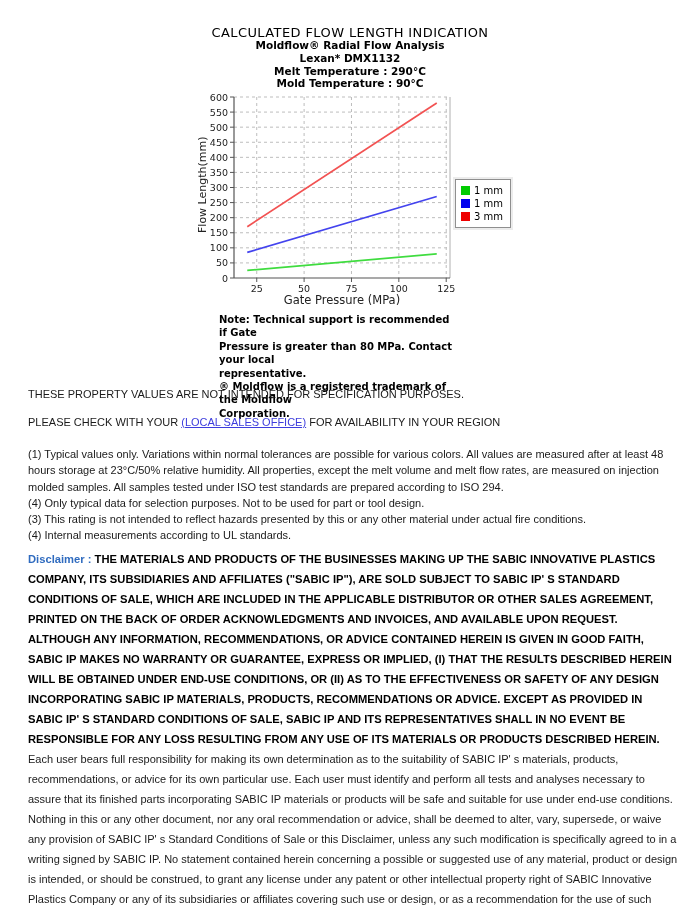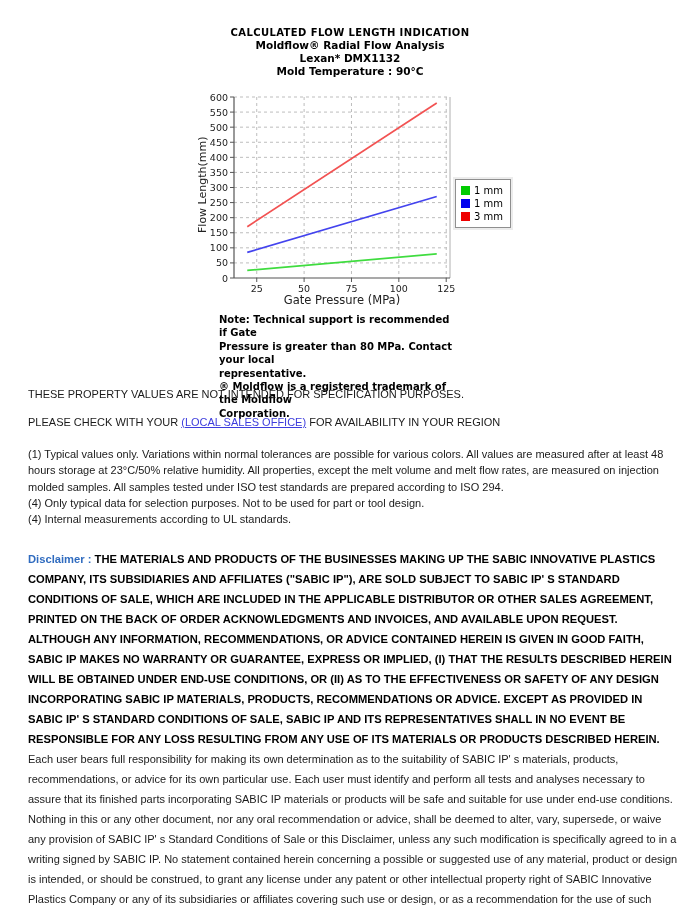--- a/index.html
+++ b/index.html
@@ -2,21 +2,21 @@
 <html><head>
 <meta charset="utf-8">
 <style>
   * { margin:0; padding:0; box-sizing:border-box; }
   body { background:#fff; font-family:"Liberation Sans", sans-serif; }
   .page { position:relative; width:700px; height:905px; background:#ffffff; overflow:hidden; }
 
   
   .chart-titles { position:absolute; left:180px; top:26px; width:340px; text-align:center;
                   font-family:"DejaVu Sans", sans-serif; color:#000; }
-  .chart-titles .t1 { font-size:10px; font-weight:bold; letter-spacing:.4px; line-height:13px;text-align:center; }
+  .chart-titles .t1 { font-size:13px; font-weight:normal; letter-spacing:.4px; line-height:13px;text-align:center; }
   .chart-titles .t2 { font-size:10.5px; font-weight:bold; line-height:12.8px; }
 
   .y-axis-label { position:absolute; left:196px; top:233px; transform:rotate(-90deg);
                   transform-origin:0 0; font-family:"DejaVu Sans", sans-serif;
                   font-size:11px; color:#222; white-space:nowrap; }
 
   .plot-svg { position:absolute; left:195px; top:88px; }
 
   .legend { position:absolute; left:455px; top:179px; background:#fff;
             border:1px solid #8f8f8f; box-shadow:0 0 0 2px #ececec;
@@ -43,20 +43,21 @@
 </style>
 </head>
 <body>
 
 <div class="page">
 
   <div class="chart-titles">
     <div class="t1">CALCULATED FLOW LENGTH INDICATION</div>
     <div class="t2">Moldflow® Radial Flow Analysis</div>
     <div class="t2">Lexan*  DMX1132</div>
+    <div class="t2">Melt Temperature : 290°C</div>
     <div class="t2">Mold Temperature : 90°C</div>
   </div>
 
   <div class="y-axis-label">Flow Length(mm)</div>
 
   <svg class="plot-svg" width="270" height="218" viewBox="0 0 270 218" xmlns="http://www.w3.org/2000/svg">
       <rect x="39" y="9" width="216" height="181" fill="#ffffff"></rect>
       <line x1="39" y1="174.91666666666666" x2="255" y2="174.91666666666666" stroke="#bdbdbd" stroke-width="1" stroke-dasharray="3 3"></line>
       <line x1="39" y1="159.83333333333334" x2="255" y2="159.83333333333334" stroke="#bdbdbd" stroke-width="1" stroke-dasharray="3 3"></line>
       <line x1="39" y1="144.75" x2="255" y2="144.75" stroke="#bdbdbd" stroke-width="1" stroke-dasharray="3 3"></line>
@@ -140,19 +141,20 @@
 ® Moldflow is a registered trademark of the Moldflow
 Corporation.</div>
 
   <div class="bodytext p2"><span>PLEASE CHECK WITH YOUR </span><span class="sales-link">(LOCAL SALES OFFICE)</span><span> FOR AVAILABILITY IN YOUR REGION</span></div>
 
   <div class="bodytext p1">THESE PROPERTY VALUES ARE NOT INTENDED FOR SPECIFICATION PURPOSES.</div>
 
   <div class="bodytext footnotes">
     <div>(1) Typical values only. Variations within normal tolerances are possible for various colors. All values are measured after at least 48 hours storage at 23°C/50% relative humidity. All properties, except the melt volume and melt flow rates, are measured on injection molded samples. All samples tested under ISO test standards are prepared according to ISO 294.</div>
     <div>(4) Only typical data for selection purposes. Not to be used for part or tool design.</div>
+    <div>(3) This rating is not intended to reflect hazards presented by this or any other material under actual fire conditions.</div>
     <div>(4) Internal measurements according to UL standards.</div>
   </div>
 
   <div class="bodytext disclaimer"><span class="disclaimer-label">Disclaimer :</span><span class="disclaimer-bold"> THE MATERIALS AND PRODUCTS OF THE BUSINESSES MAKING UP THE SABIC INNOVATIVE PLASTICS COMPANY, ITS SUBSIDIARIES AND AFFILIATES ("SABIC IP"), ARE SOLD SUBJECT TO SABIC IP' S STANDARD CONDITIONS OF SALE, WHICH ARE INCLUDED IN THE APPLICABLE DISTRIBUTOR OR OTHER SALES AGREEMENT, PRINTED ON THE BACK OF ORDER ACKNOWLEDGMENTS AND INVOICES, AND AVAILABLE UPON REQUEST. ALTHOUGH ANY INFORMATION, RECOMMENDATIONS, OR ADVICE CONTAINED HEREIN IS GIVEN IN GOOD FAITH, SABIC IP MAKES NO WARRANTY OR GUARANTEE, EXPRESS OR IMPLIED, (I) THAT THE RESULTS DESCRIBED HEREIN WILL BE OBTAINED UNDER END-USE CONDITIONS, OR (II) AS TO THE EFFECTIVENESS OR SAFETY OF ANY DESIGN INCORPORATING SABIC IP MATERIALS, PRODUCTS, RECOMMENDATIONS OR ADVICE. EXCEPT AS PROVIDED IN SABIC IP' S STANDARD CONDITIONS OF SALE, SABIC IP AND ITS REPRESENTATIVES SHALL IN NO EVENT BE RESPONSIBLE FOR ANY LOSS RESULTING FROM ANY USE OF ITS MATERIALS OR PRODUCTS DESCRIBED HEREIN.</span><span class="disclaimer-reg"> Each user bears full responsibility for making its own determination as to the suitability of SABIC IP' s materials, products, recommendations, or advice for its own particular use. Each user must identify and perform all tests and analyses necessary to assure that its finished parts incorporating SABIC IP materials or products will be safe and suitable for use under end-use conditions. Nothing in this or any other document, nor any oral recommendation or advice, shall be deemed to alter, vary, supersede, or waive any provision of SABIC IP' s Standard Conditions of Sale or this Disclaimer, unless any such modification is specifically agreed to in a writing signed by SABIC IP. No statement contained herein concerning a possible or suggested use of any material, product or design is intended, or should be construed, to grant any license under any patent or other intellectual property right of SABIC Innovative Plastics Company or any of its subsidiaries or affiliates covering such use or design, or as a recommendation for the use of such material, product or design in the infringement of any patent or other intellectual property right</span></div>
 
 
 </div>
 
 </body></html>

